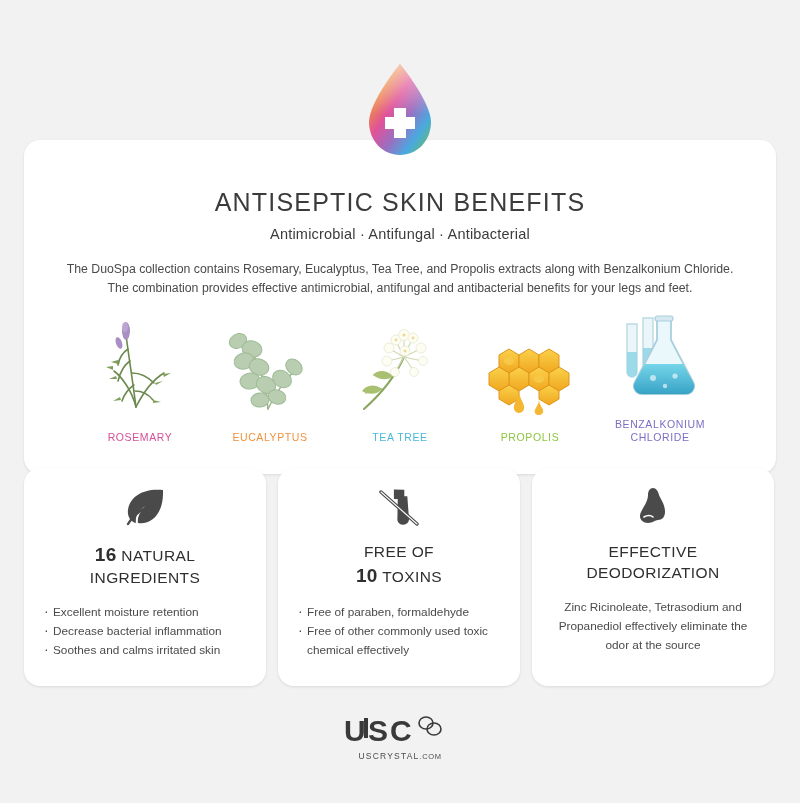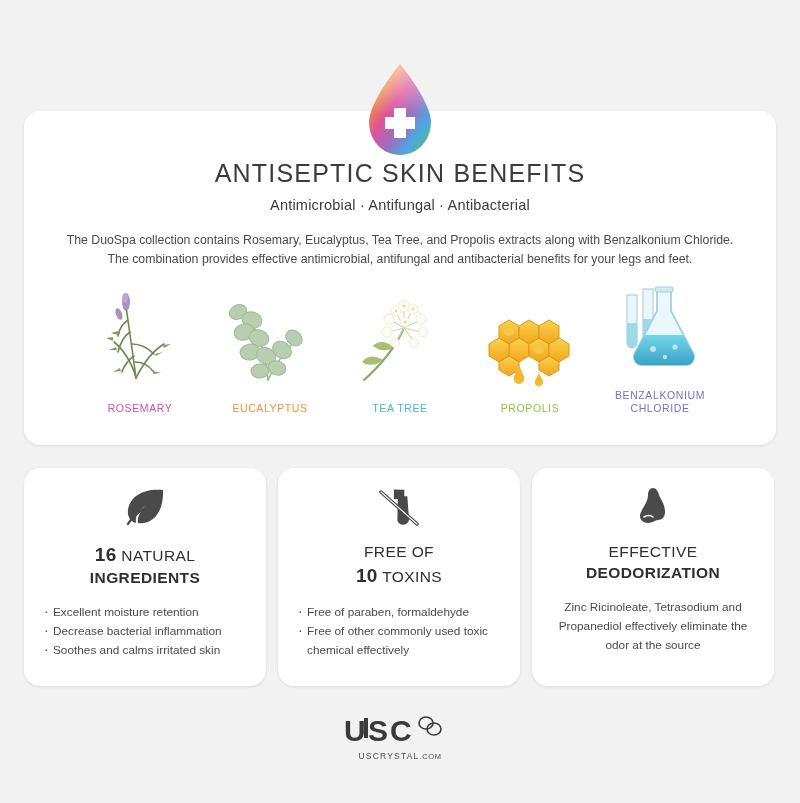--- a/index.html
+++ b/index.html
@@ -21,21 +21,21 @@
     position: absolute;
     left: 0; right: 0; top: 62px;
     display: flex; justify-content: center;
     z-index: 5;
   }
   .droplet { width: 78px; height: 96px; display: block; }
 
   
   .hero-card {
     position: absolute;
-    left: 24px; top: 111px;
+    left: 24px; top: 140px;
     width: 752px; height: 334px;
     background: #ffffff;
     border-radius: 16px;
     box-shadow: 0 1px 3px rgba(0,0,0,.10);
   }
   .hero-title {
     text-align: center;
     margin-top: 48px;
     font-size: 25px;
     font-weight: 400;
@@ -106,21 +106,21 @@
   .feature-icon { height: 46px; display: flex; align-items: center; justify-content: center; }
   .feature-head {
     margin-top: 12px;
     text-align: center;
     font-size: 15.5px;
     line-height: 1.35;
     letter-spacing: .4px;
     color: #2f2f2f;
   }
   .feature-head .big { font-weight: bold; font-size: 19px; }
-  .feature-head .mid { font-weight: bold; font-size: 15.5px; }
+  .feature-head .mid { font-weight: normal; font-size: 15.5px; }
   .feature-body {
     margin-top: 14px;
     width: 100%;
     font-size: 11.8px;
     line-height: 1.62;
     color: #4a4a4a;
   }
   .feature-body ul { list-style: none; }
   .feature-body li { position: relative; padding-left: 9px; }
   .feature-body li::before {

